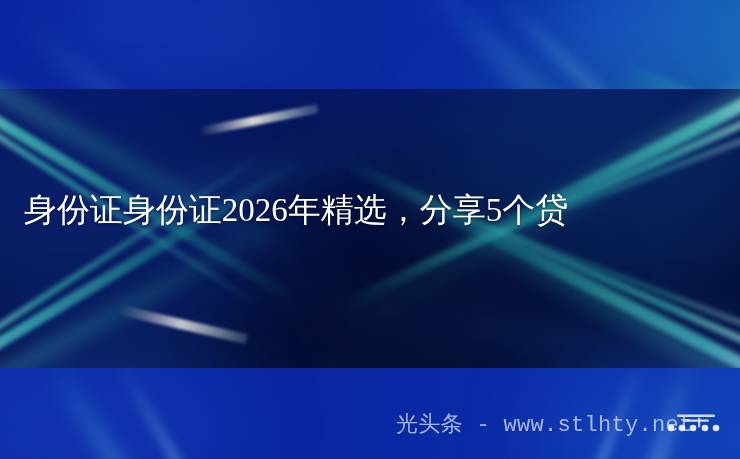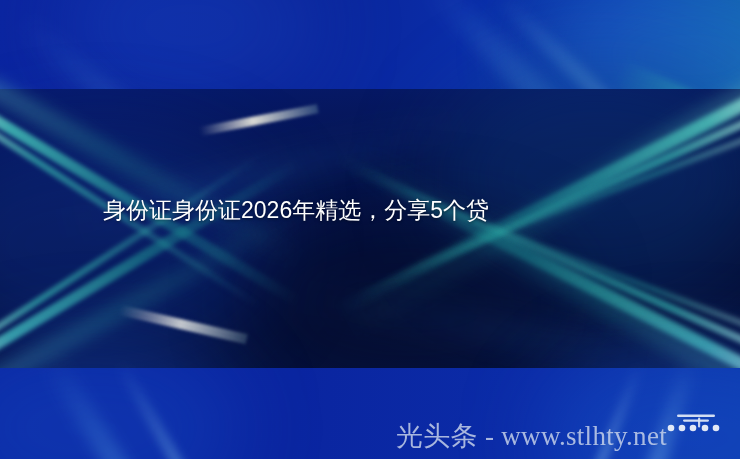--- a/index.html
+++ b/index.html
@@ -21,36 +21,35 @@
   
   .glow{position:absolute;border-radius:50%;filter:blur(40px);pointer-events:none;}
 
   
   .streak{position:absolute;pointer-events:none;transform-origin:0 50%;}
 
   
   #headline{
     position:absolute;left:0;top:185px;width:592px;
     text-align:center;color:#ffffff;
-    font-family:Liberation Sans, sans-serif;
-    font-size:23px;line-height:50px;font-weight:500;
+    font-family:Liberation Serif, serif;
+    font-size:33px;line-height:50px;font-weight:500;
     letter-spacing:0px;
     text-shadow:0 1px 3px rgba(0,0,0,.45);
     white-space:normal;
   }
   #headline .ln{display:block;}
 
   
   #watermark{
     position:absolute;left:396px;top:411px;
-    font-size:27px;line-height:30px;font-weight:400;
+    font-size:22px;line-height:30px;font-weight:400;
     color:rgba(208,218,236,.80);
     letter-spacing:.3px;white-space:nowrap;
-    font-family:Liberation Serif, serif;
-    margin-top:10px;
+    font-family:Liberation Mono, monospace;
   }
   #wm-logo{position:absolute;left:665px;top:412px;width:62px;height:28px;opacity:.92;}
 </style>
 </head>
 <body>
 
 <div id="stage">
 
   <div class="band" id="band-top">
     <div class="glow" style="left:540px;top:-40px;width:300px;height:190px;background:rgba(40,120,220,.45);"></div>

